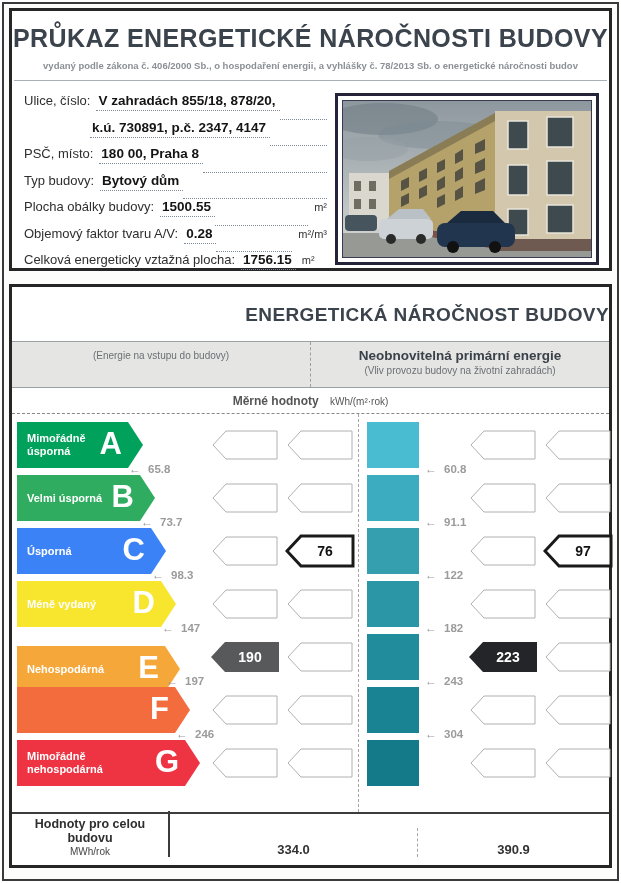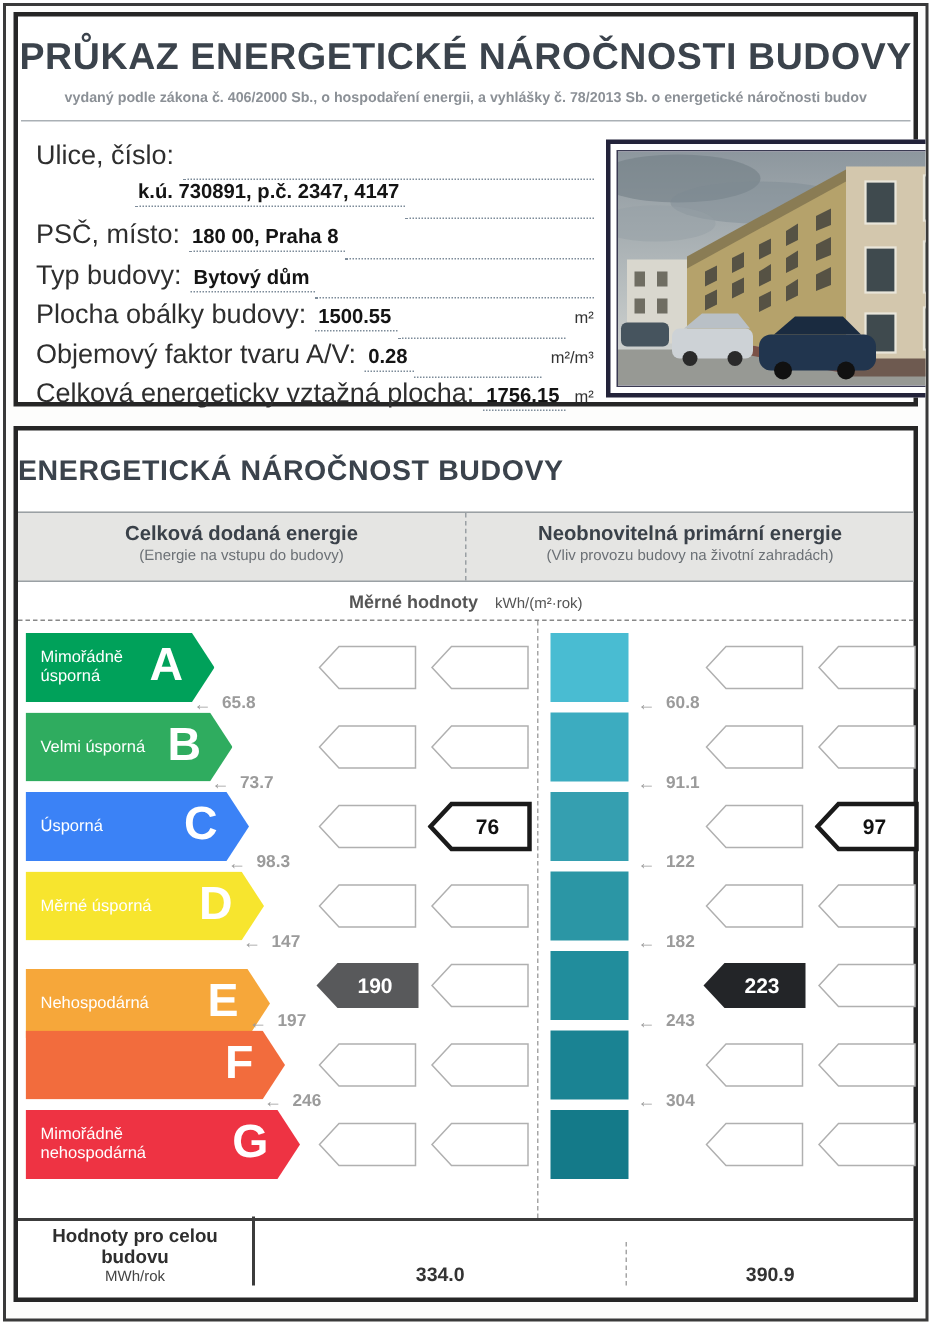--- a/index.html
+++ b/index.html
@@ -17,47 +17,47 @@
   
   .panel { border:3px solid #262626; background:#fff; }
   .panel1 { margin:1px 2px 0 2px; height:263px; }
   .p1-head { text-align:center; padding-top:13px; }
   .p1-title { font-size:25px; font-weight:bold; color:#3b434c; letter-spacing:0.4px; }
   .p1-sub { font-size:9.5px; font-weight:bold; color:#8b9096; margin-top:7px; padding-bottom:9px; }
   .p1-divider { border-top:1px solid #aab0b5; margin:0 2px; }
   .p1-body { display:flex; padding:12px 10px 0 12px; }
   .info-col { flex:1; padding-right:8px; }
   .info-row { display:flex; align-items:baseline; min-height:26.5px; }
-  .info-label { font-size:18px; color:#2e2e2e; white-space:nowrap; padding-right:6px; }
+  .info-label { font-size:13px; color:#2e2e2e; white-space:nowrap; padding-right:6px; }
   .info-value { font-size:13.5px; font-weight:bold; color:#141414;
                 border-bottom:1px dotted #7d8b99; padding:0 4px 2px 2px; white-space:nowrap; }
   .info-fill { flex:1; border-bottom:1px dotted #7d8b99; align-self:stretch; }
   .info-unit { font-size:11px; color:#333; padding-left:6px; white-space:nowrap; }
   .indent2 { margin-left:66px; }
   
   .photo-frame { width:264px; height:172px; border:3px solid #23233a; background:#fff; padding:4px; }
   .photo-inner { width:100%; height:100%; border:1px solid #3a3a52; overflow:hidden; }
   
   .panel2 { margin:13px 2px 0 2px; height:584px; position:relative; }
-  .p2-title { text-align:left; font-size:19px; font-weight:bold; color:#3b434c;
+  .p2-title { text-align:right; font-size:19px; font-weight:bold; color:#3b434c;
               letter-spacing:0.4px; padding:17px 0 15px 0; }
   .band { display:flex; border-top:1px solid #9aa0a4; border-bottom:1px solid #9aa0a4;
           background:#e5e5e3; height:47px; }
   .band-cell { flex:1; text-align:center; padding-top:6px; }
   .band-cell.right { border-left:1px dashed #9aa0a4; }
   .band-title { font-size:13.5px; font-weight:bold; color:#3a4149; }
   .band-sub { font-size:10px; color:#6b7075; margin-top:2px; }
   .units-row { text-align:center; padding:6px 0 5px 0; border-bottom:1px dashed #888;
                font-size:12px; font-weight:bold; color:#555; }
   .units-row .u { font-size:10px; font-weight:normal; color:#555; margin-left:8px; }
   .scale-area { position:relative; height:398px; }
   .v-dash { position:absolute; left:346px; top:0; bottom:0; border-left:1px dashed #a5a5a5; }
   .c-arrow { position:absolute; left:5px; height:46px; display:flex; align-items:center;
              clip-path:polygon(0 0, calc(100% - 15px) 0, 100% 50%, calc(100% - 15px) 100%, 0 100%); }
-  .c-arrow .lbl { padding-left:10px; width:102px; font-size:11px; font-weight:normal;
+  .c-arrow .lbl { padding-left:10px; width:102px; font-size:11px; font-weight:bold;
                   color:#fff; line-height:1.15; }
   .c-arrow .ltr { position:absolute; right:21px; top:50%; transform:translateY(-54%);
                   font-size:31px; font-weight:bold; color:#fff; }
   .thresh { position:absolute; display:flex; align-items:center; font-size:11.5px;
             font-weight:bold; color:#9b9b9b; white-space:nowrap; }
   .thresh .ar { font-size:12px; margin-right:7px; color:#9b9b9b; }
   .teal-block { position:absolute; left:355px; width:52px; height:46px; }
   .o-arrow { position:absolute; width:66px; height:30px; }
   .marker { position:absolute; width:70px; height:34px; }
   .marker text { font-family:"Liberation Sans", sans-serif; font-weight:bold; }
@@ -78,20 +78,21 @@
   <div class="panel panel1">
     <div class="p1-head">
       <div class="p1-title">PRŮKAZ ENERGETICKÉ NÁROČNOSTI BUDOVY</div>
       <div class="p1-sub">vydaný podle zákona č. 406/2000 Sb., o hospodaření energii, a vyhlášky č. 78/2013 Sb. o energetické náročnosti budov</div>
     </div>
     <div class="p1-divider"></div>
     <div class="p1-body">
       <div class="info-col">
         <div class="info-row">
           <span class="info-label">Ulice, číslo:</span>
+          <span class="info-value">V zahradách 855/18, 878/20,</span>
           <span class="info-fill"></span>
         </div>
         <div class="info-row">
           <span class="info-value indent2">k.ú. 730891, p.č. 2347, 4147</span>
           <span class="info-fill"></span>
         </div>
         <div class="info-row">
           <span class="info-label">PSČ, místo:</span>
           <span class="info-value">180 00, Praha 8</span>
           <span class="info-fill"></span>
@@ -180,21 +181,20 @@
         </div>
       </div>
     </div>
   </div>
 
   <div class="panel panel2">
     <div class="p2-title">ENERGETICKÁ NÁROČNOST BUDOVY</div>
 
     <div class="band">
       <div class="band-cell">
-        <div class="band-title">Celková dodaná energie</div>
         <div class="band-sub">(Energie na vstupu do budovy)</div>
       </div>
       <div class="band-cell right">
         <div class="band-title">Neobnovitelná primární energie</div>
         <div class="band-sub">(Vliv provozu budovy na životní zahradách)</div>
       </div>
     </div>
 
     <div class="units-row">
       <span>Měrné hodnoty</span>
@@ -210,21 +210,21 @@
         </div>
       <div class="c-arrow" style="top: 61px; width: 138px; background: rgb(47, 172, 95);">
         <span class="lbl">Velmi úsporná</span>
         <span class="ltr">B</span>
         </div>
       <div class="c-arrow" style="top: 114px; width: 149px; background: #3b82f6;">
         <span class="lbl">Úsporná</span>
         <span class="ltr">C</span>
         </div>
       <div class="c-arrow" style="top: 167px; width: 159px; background: rgb(247, 229, 46);">
-        <span class="lbl">Měrné úsporná</span>
+        <span class="lbl">Méně vydaný</span>
         <span class="ltr">D</span>
         </div>
       <div class="c-arrow" style="top: 232px; width: 163px; background: rgb(246, 167, 58);">
         <span class="lbl">Nehospodárná</span>
         <span class="ltr">E</span>
         </div>
       <div class="c-arrow" style="top: 273px; width: 173px; background: rgb(242, 108, 61);">
         <span class="ltr">F</span>
         </div>
       <div class="c-arrow" style="top: 326px; width: 183px; background: rgb(238, 51, 67);">

